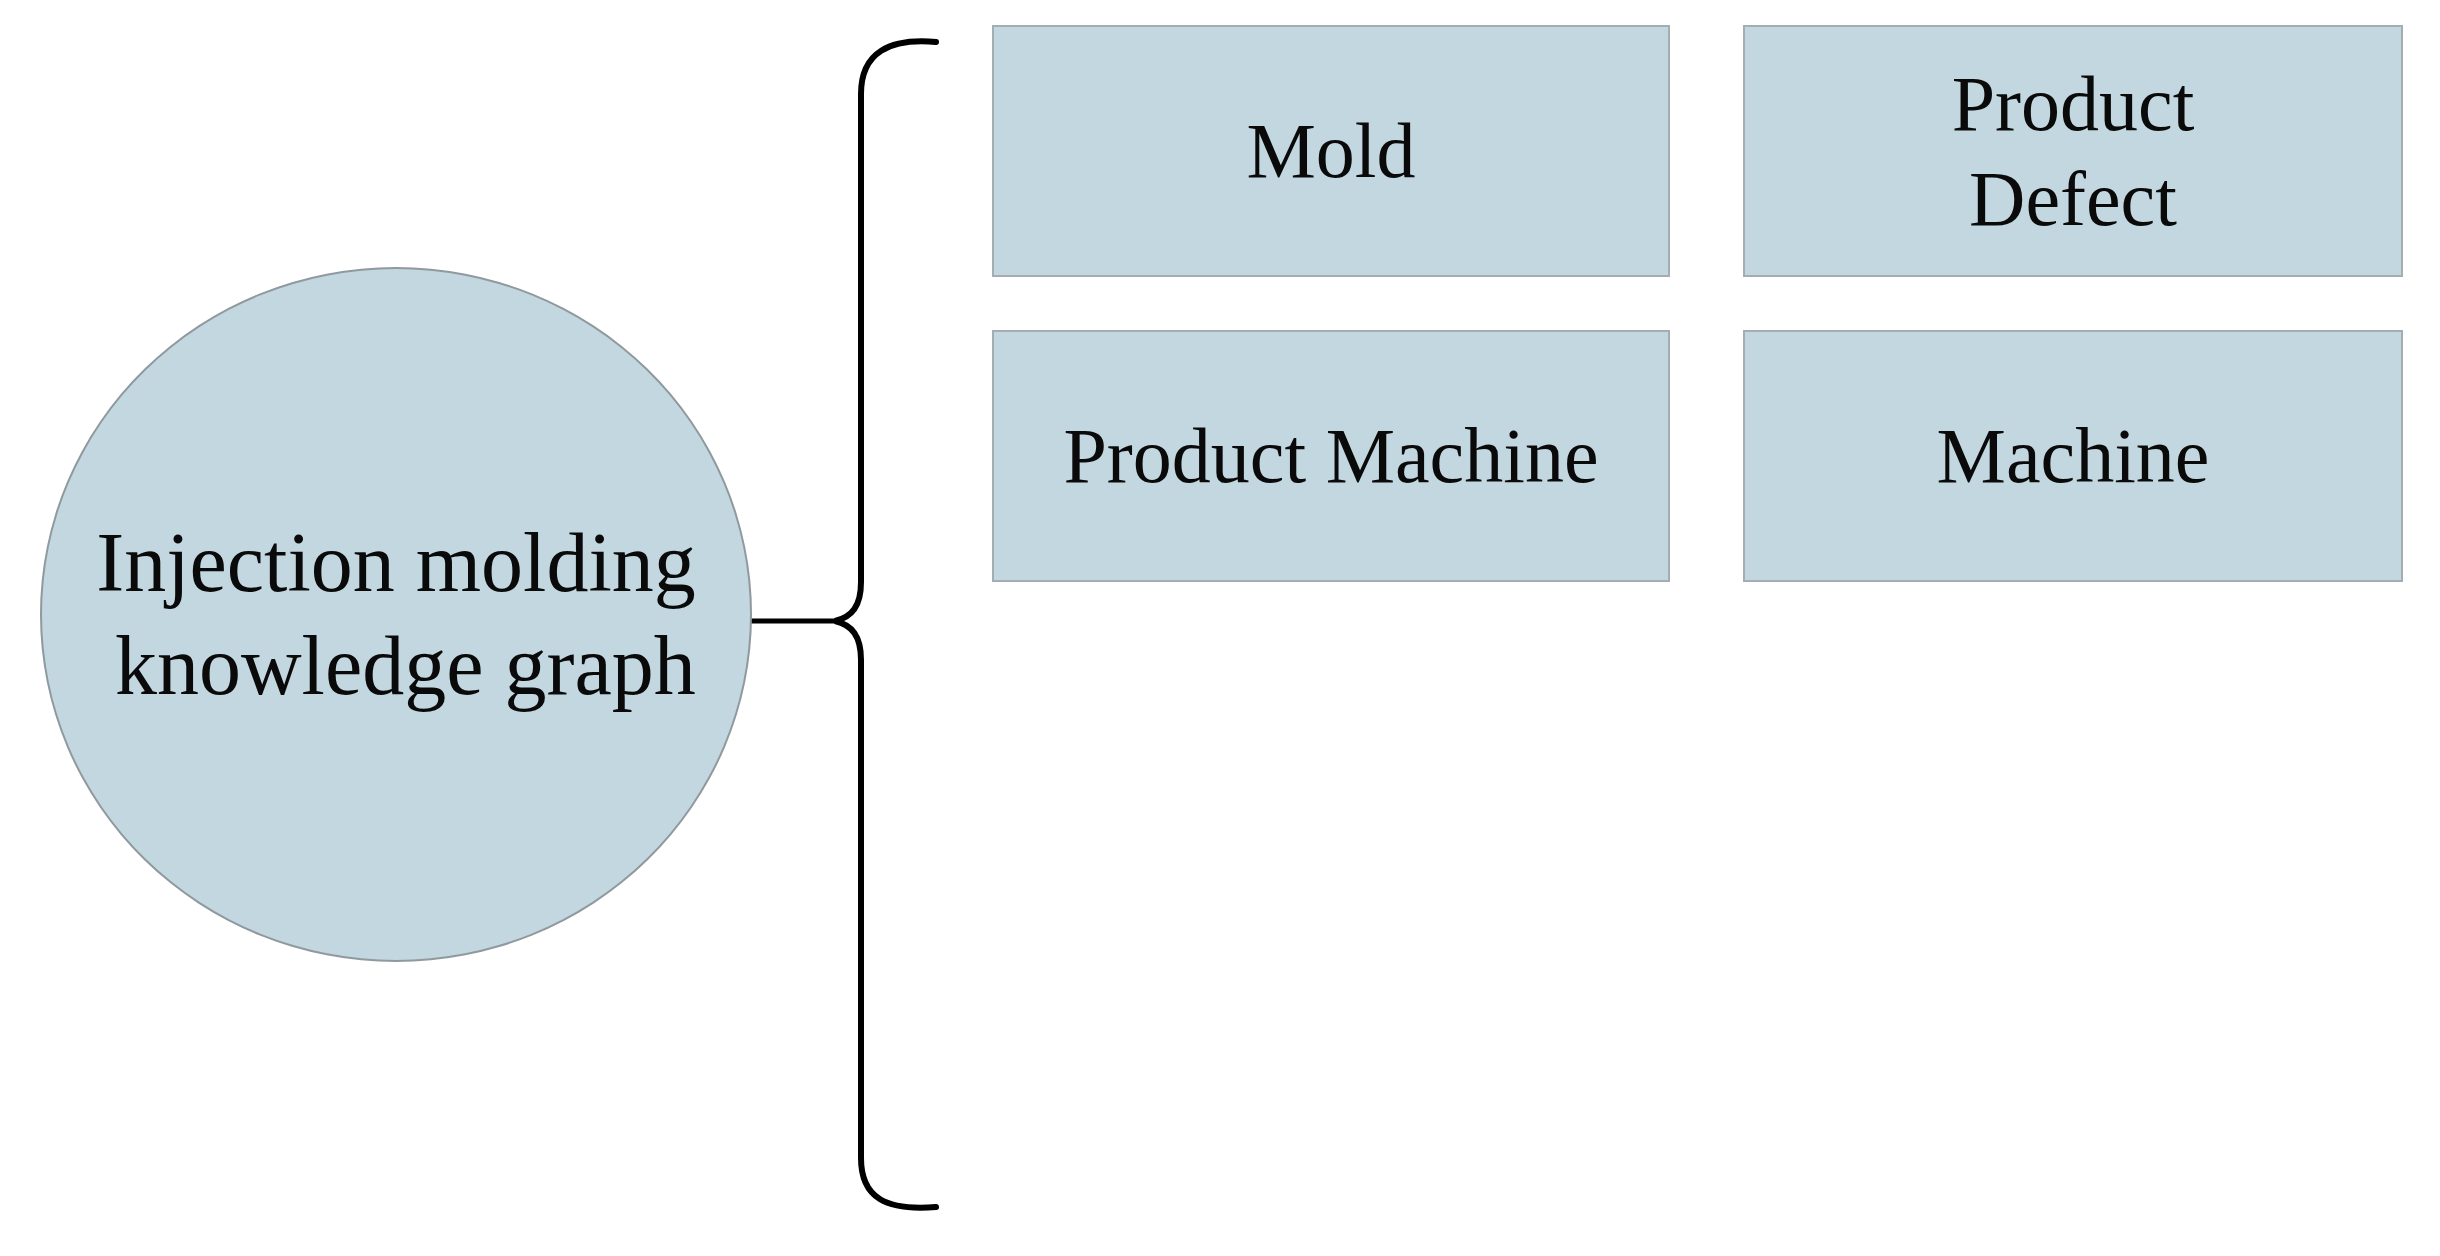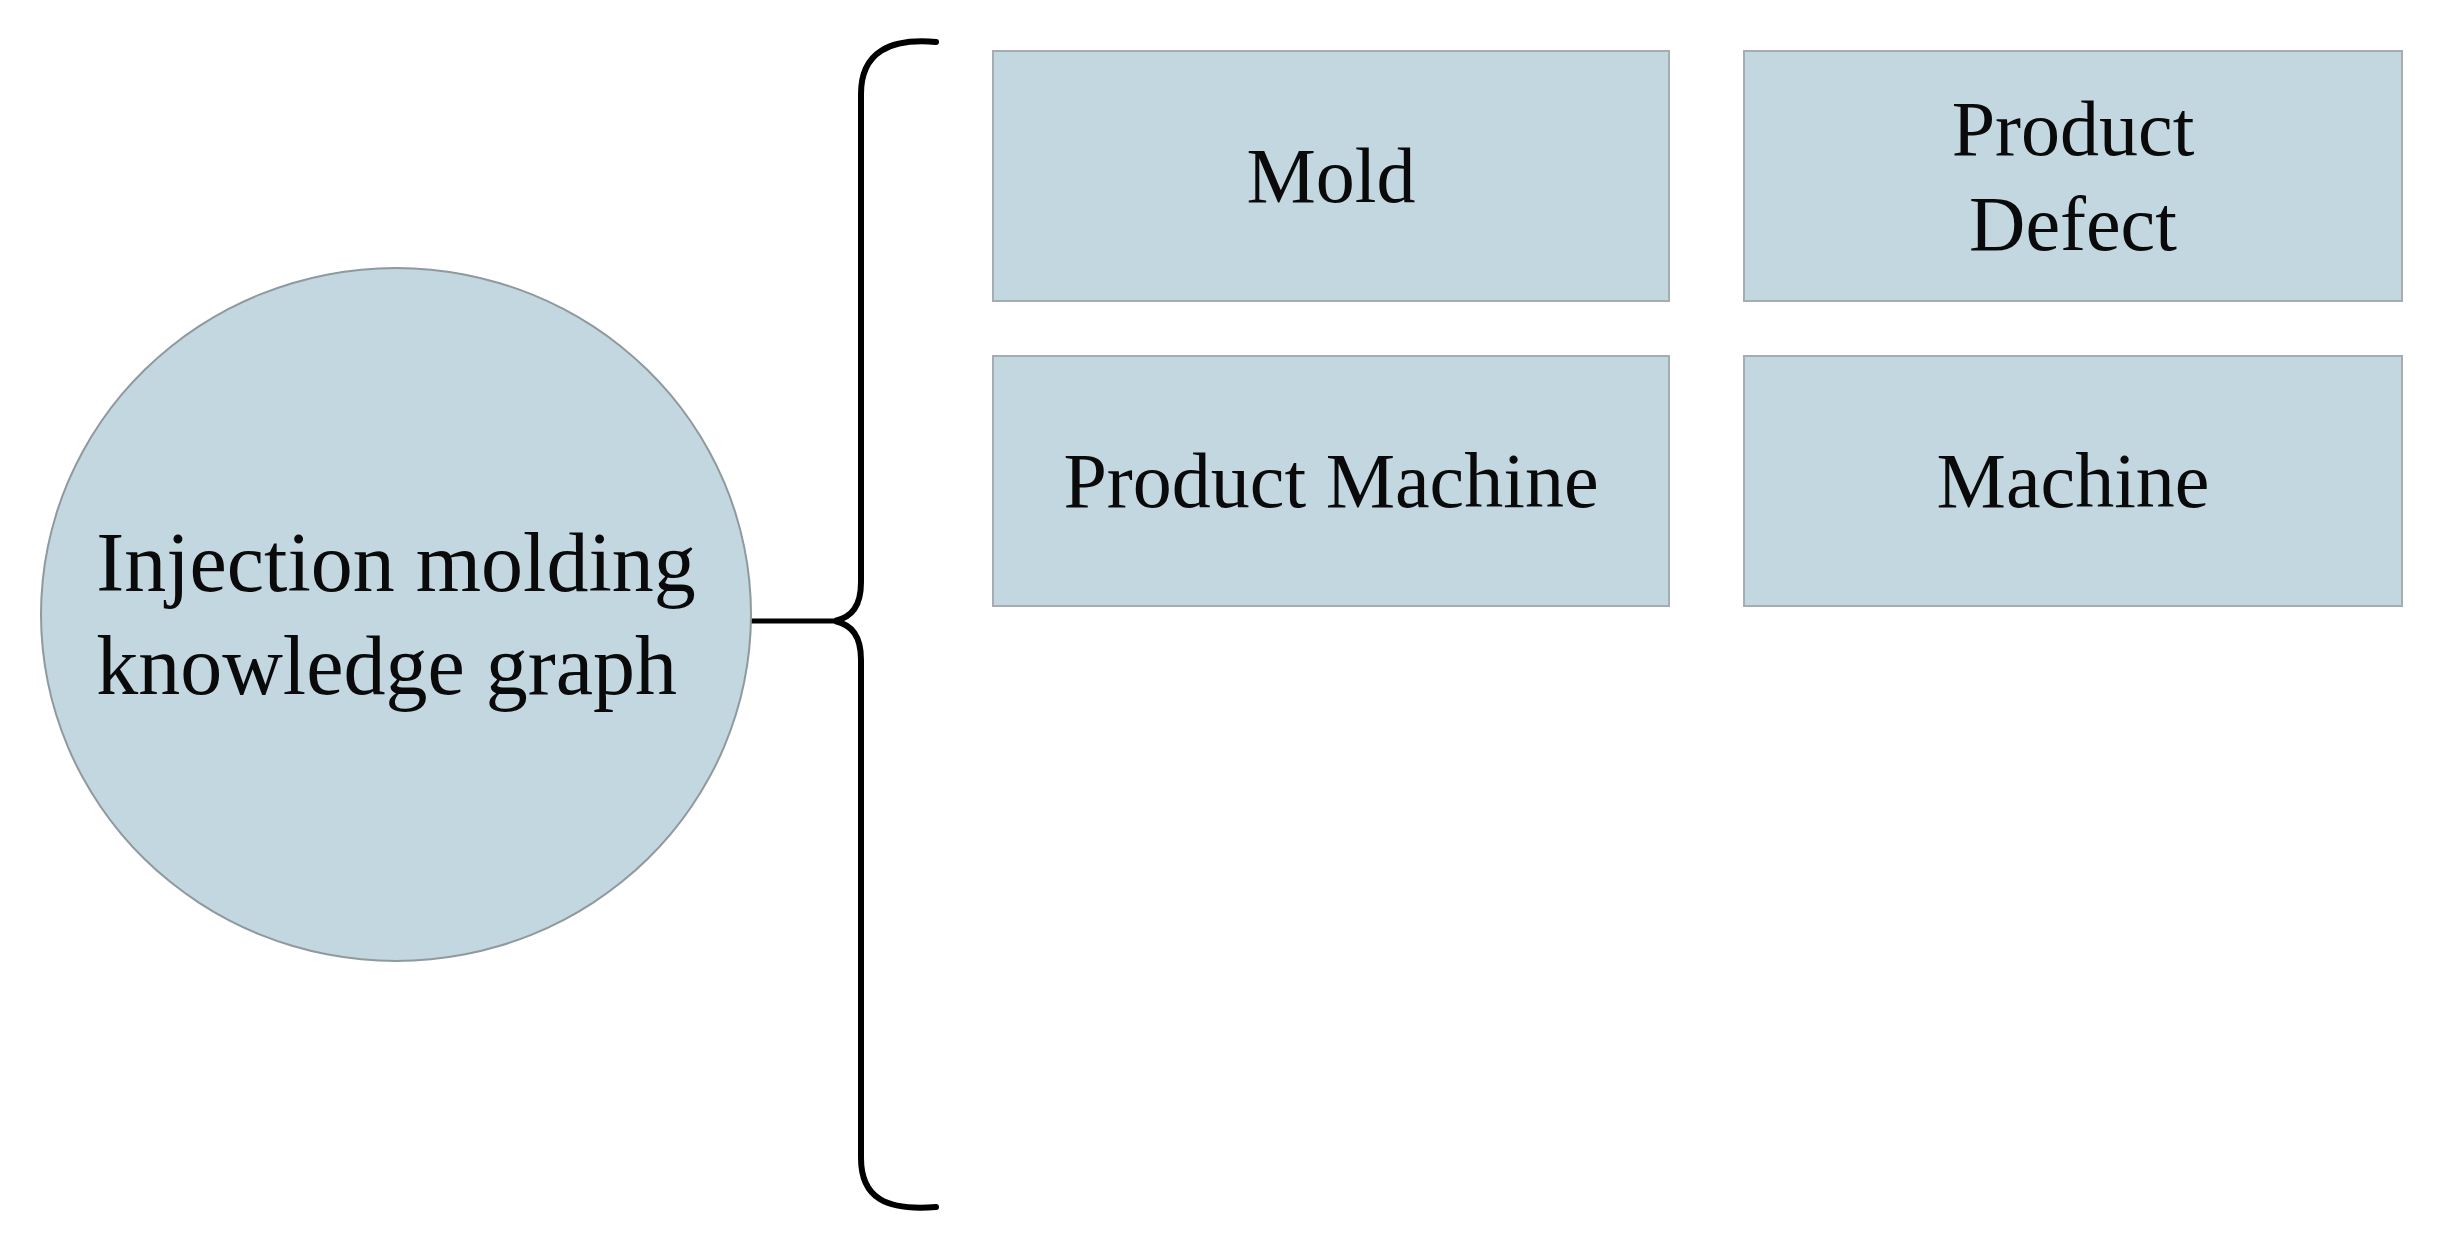--- a/index.html
+++ b/index.html
@@ -34,31 +34,31 @@
     left: 40px;
     top: 267px;
     width: 712px;
     height: 695px;
     background: var(--shape-fill);
     border: 2px solid var(--circle-border);
     border-radius: 50%;
     display: flex;
     align-items: center;
     justify-content: center;
-    text-align: left;
+    text-align: right;
   }
   .root-label {
     font-size: 84px;
     line-height: 1.22;
     white-space: pre-line;
   }
   .category-grid {
     position: absolute;
     left: 992px;
-    top: 50px;
+    top: 25px;
     display: grid;
     grid-template-columns: 678px 660px;
     grid-template-rows: repeat(4, 252px);
     column-gap: 73px;
     row-gap: 53px;
   }
   .category-box {
     background: var(--shape-fill);
     border: 2px solid var(--box-border);
     display: flex;

